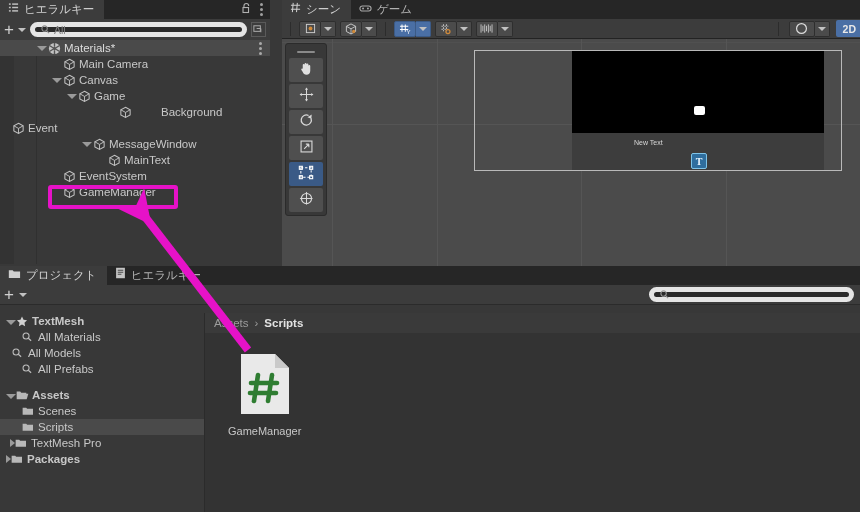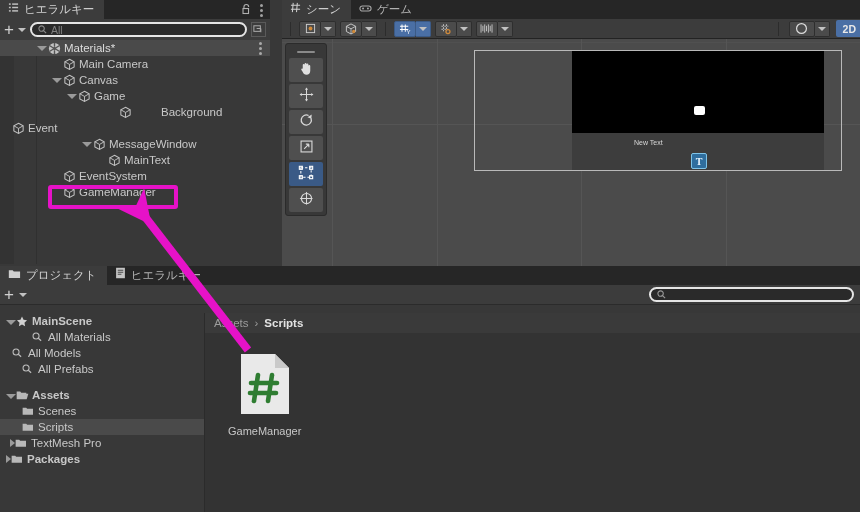--- a/index.html
+++ b/index.html
@@ -8,21 +8,21 @@
     background: #383838;
     font-family: "Liberation Sans", "DejaVu Sans", sans-serif;
     overflow: hidden;
     -webkit-font-smoothing: antialiased;
   }
   #root { position: relative; width: 860px; height: 512px; }
 
   
   .panel { position:absolute; background:#383838; }
   .tabbar {
-    height: 19px; background:#262626; display:flex; align-items:flex-end;
+    height: 19px; background:#262626; display:flex; align-items:flex-start;
     position:relative;
   }
   .tab {
     display:flex; align-items:center; gap:5px;
     padding: 0 10px 0 8px; font-size:11.5px; color:#b4b4b4;
     background:#262626; height:19px; line-height:19px;
     white-space:nowrap;
   }
   .tab.active { background:#3c3c3c; color:#d2d2d2; }
   .tabbar-fill { flex:1; background:#262626; }
@@ -54,21 +54,21 @@
     border-left:5px solid #9a9a9a; border-right:0;
   }
 
   
   #hierarchy { left:0; top:0; width:270px; height:266px; background:#383838; }
   #hierarchy .searchrow {
     height:21px; background:#3c3c3c; display:flex; align-items:center; gap:4px;
     padding:0 4px;
   }
   .searchfield {
-    flex:1; height:15px; background:#2a2a2a; border:2px solid #e5e5e5; border-radius:8px;
+    flex:1; height:15px; background:#2a2a2a; border:5px solid #e5e5e5; border-radius:8px;
     display:flex; align-items:center; gap:4px; padding:0 6px; color:#808080; font-size:10.5px;
   }
   .sq-btn {
     width:15px;height:15px;border:1px solid #5a5a5a; position:relative; flex:none;
   }
   .hier-list { position:relative; background:#383838; height:224px; overflow:hidden; }
   .row {
     height:16px; display:flex; align-items:center; font-size:11.5px; color:#c8c8c8;
     position:relative; white-space:nowrap;
   }
@@ -530,23 +530,23 @@
       </div>
     </div>
 
     <div class="proj-tree">
       <div id="proj-rows">
           <div class="prow" style="padding-left: 6px;">
             <span class="exp"><i class="tri"></i></span>
             <span class="ico folder-ico"><svg width="12" height="11" viewBox="0 0 13 12">
   <path d="M6.5 0.6 L8.2 4.2 L12 4.7 L9.2 7.3 L9.9 11.1 L6.5 9.3 L3.1 11.1 L3.8 7.3 L1 4.7 L4.8 4.2 Z" fill="#d0d0d0"></path>
               </svg></span>
-            <span style="font-weight: bold;">MainScene</span>
-          </div>
-          <div class="prow" style="padding-left: 32px;">
+            <span style="font-weight: bold;">TextMesh</span>
+          </div>
+          <div class="prow" style="padding-left: 22px;">
             <span class="exp"></span>
             <span class="ico folder-ico"><svg width="11" height="10" viewBox="0 0 12 11">
   <circle cx="4.4" cy="4.4" r="3.3" fill="none" stroke="#bdbdbd" stroke-width="1.2"></circle>
   <line x1="6.9" y1="6.9" x2="10" y2="9.6" stroke="#bdbdbd" stroke-width="1.3"></line>
               </svg></span>
             <span>All Materials</span>
           </div>
           <div class="prow" style="padding-left: 12px;">
             <span class="exp"></span>
             <span class="ico folder-ico"><svg width="11" height="10" viewBox="0 0 12 11">

